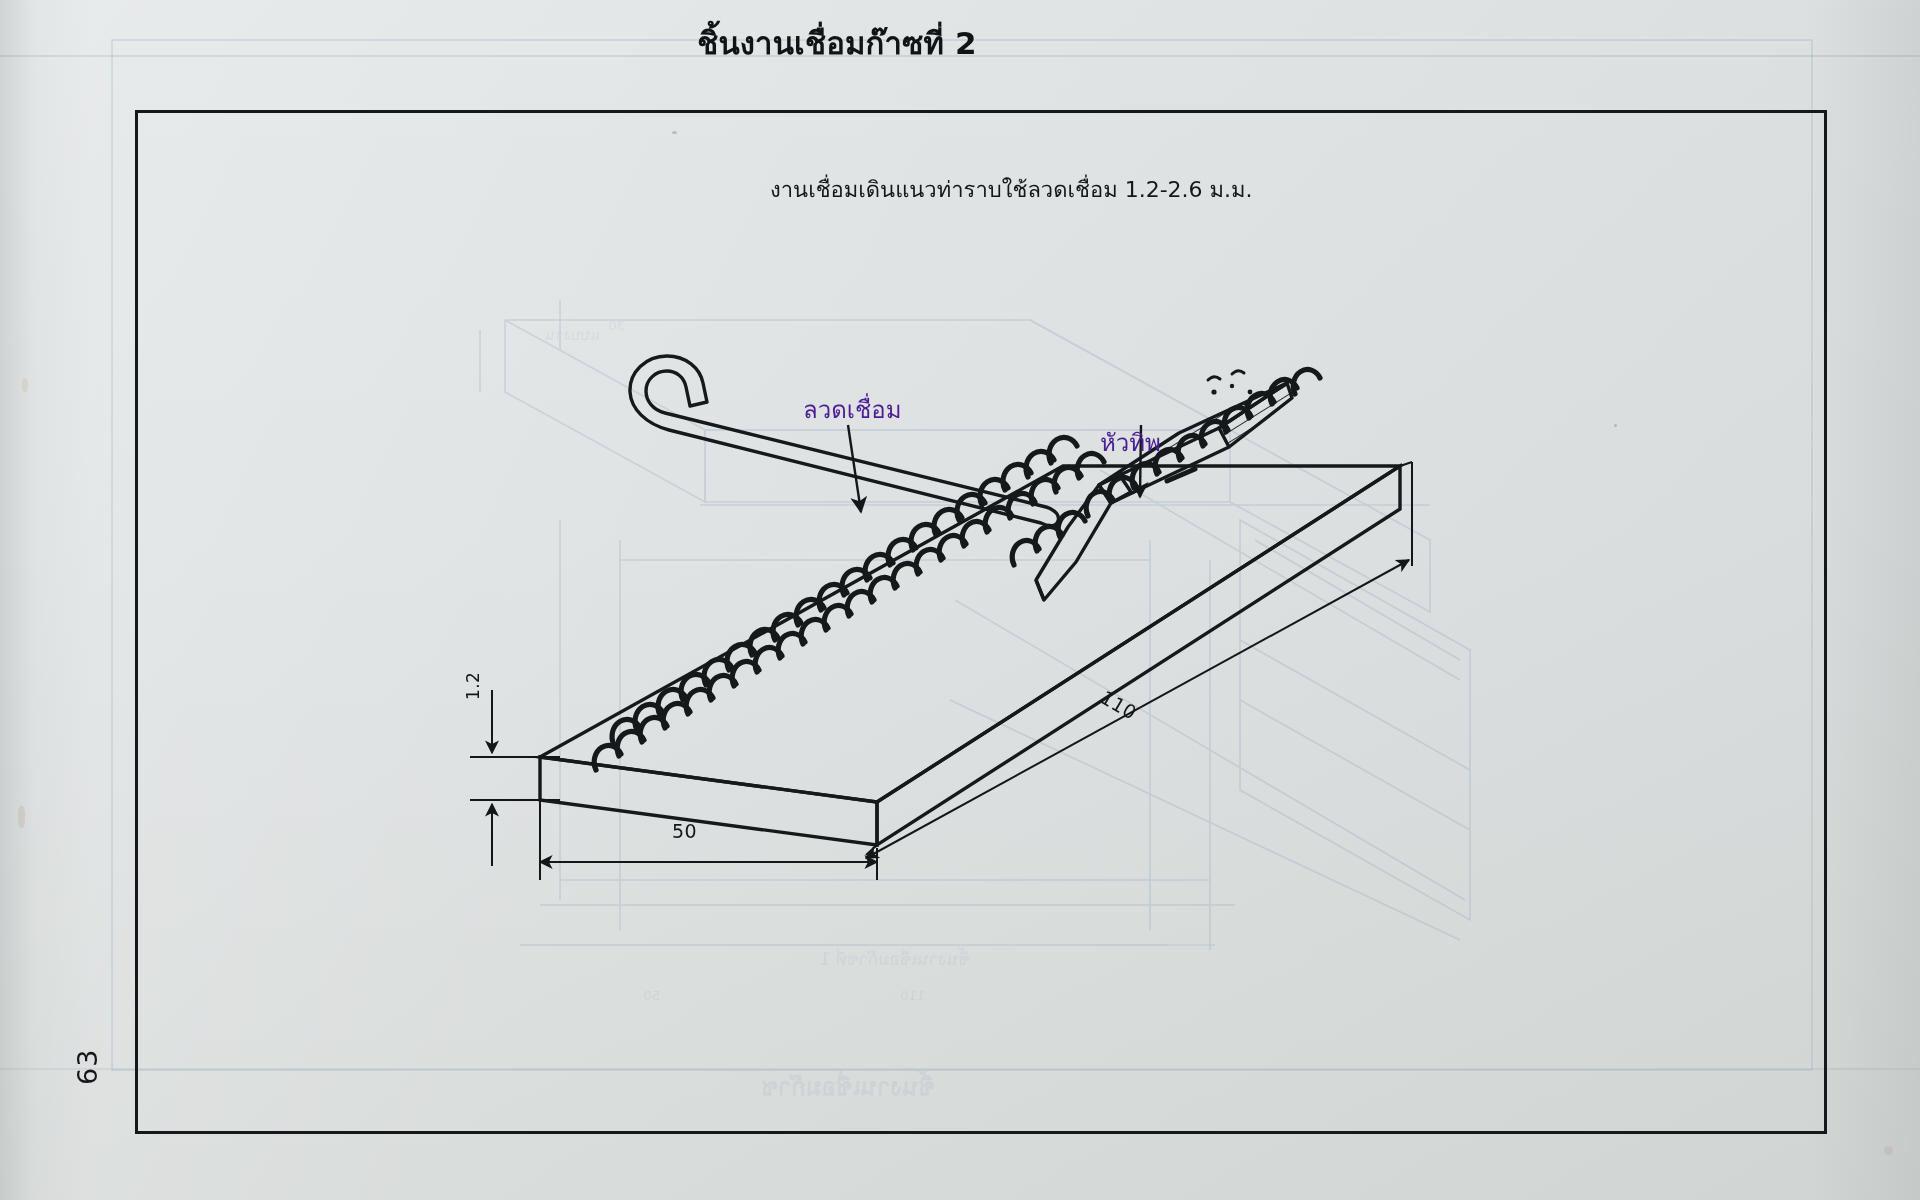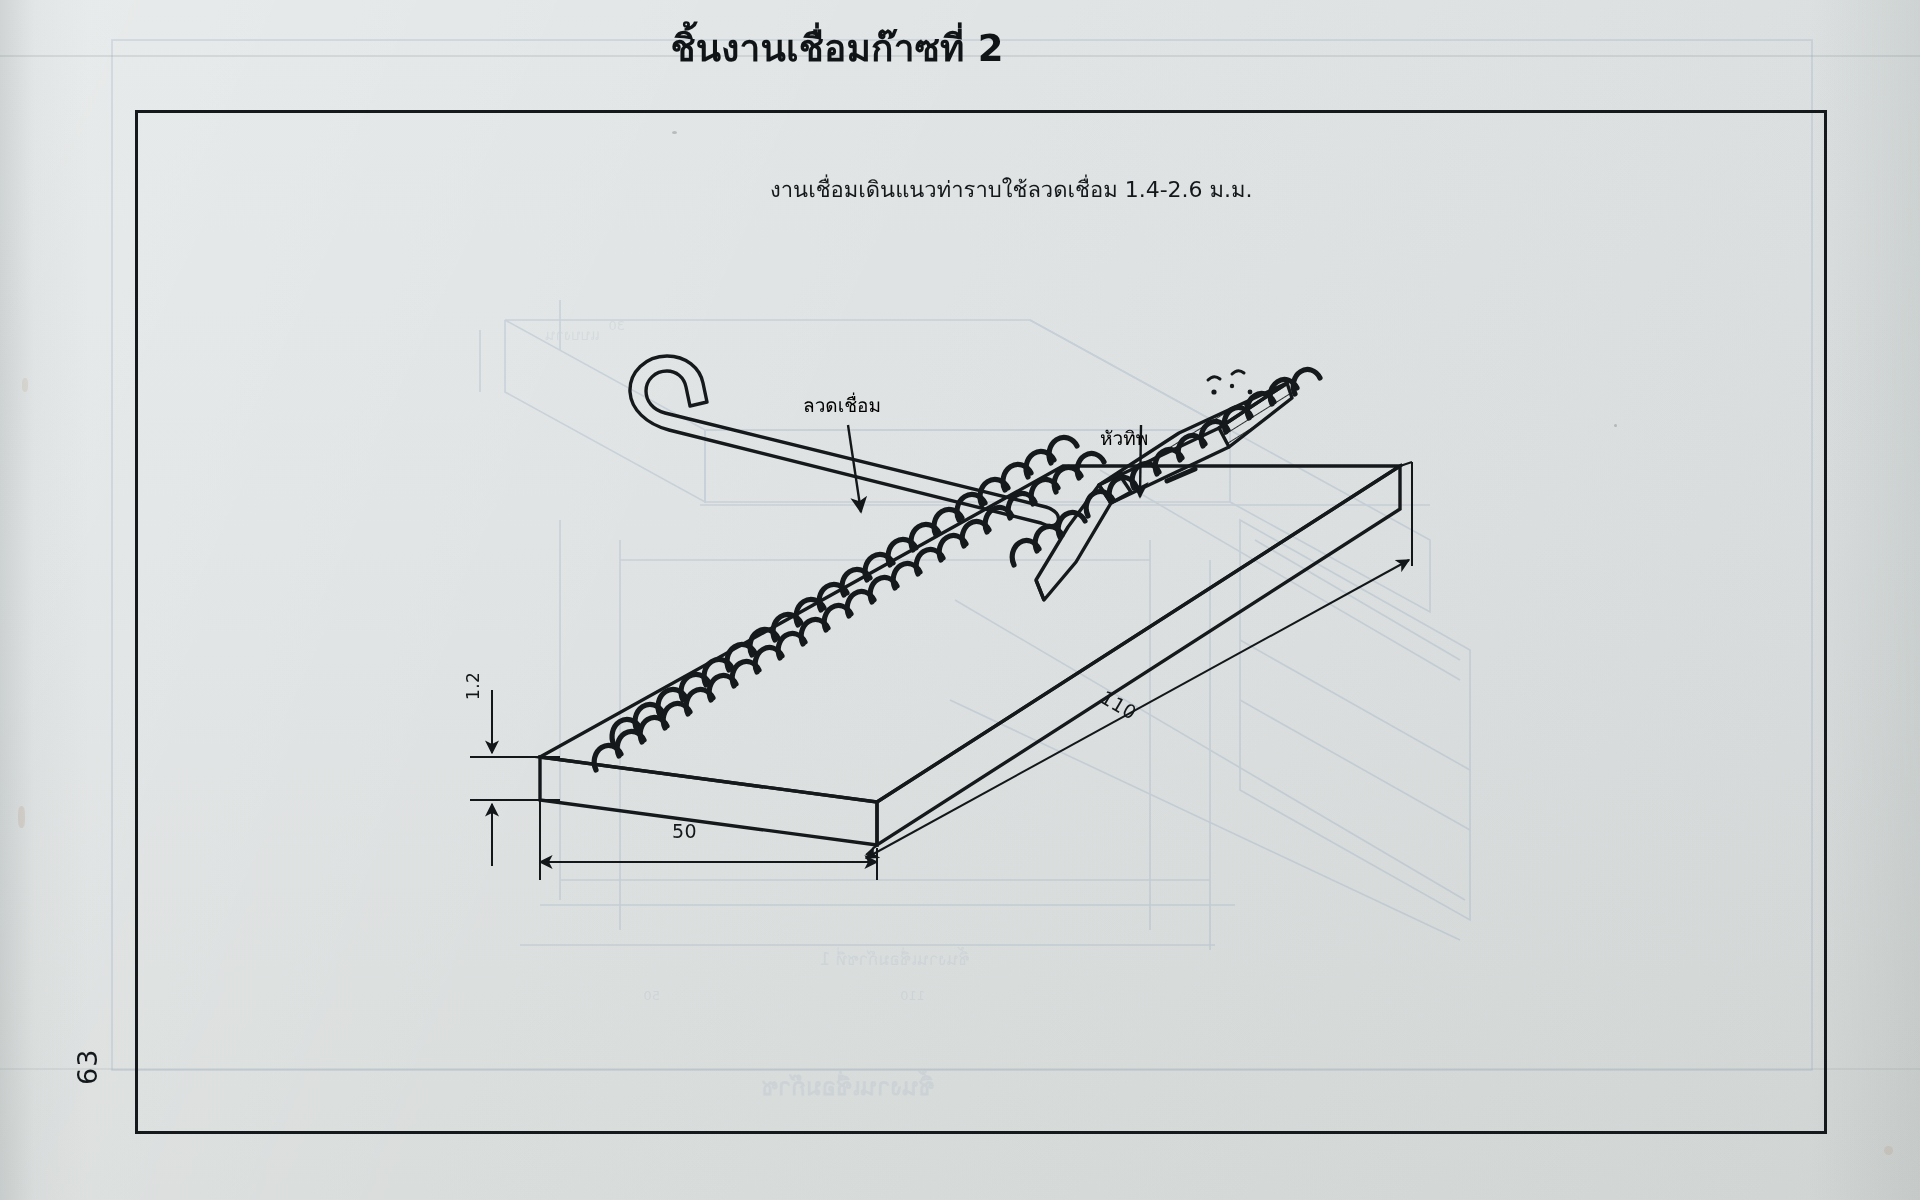--- a/index.html
+++ b/index.html
@@ -36,31 +36,31 @@
   }
   
   #frame{
     position:absolute;left:135px;top:110px;width:1686px;height:1018px;
     border:3px solid #16191c;
     background:transparent;
   }
   
   #title{
     position:absolute;left:0;top:18px;width:1674px;text-align:center;
-    font-size:37px;font-weight:bold;color:#111417;
+    font-size:31px;font-weight:bold;color:#111417;
     letter-spacing:0.2px;
   }
   
   #subtitle{
     position:absolute;left:770px;top:172px;width:700px;
     font-size:22px;color:#15181b;white-space:nowrap;
   }
   
   .calloutLabel{
-    position:absolute;font-size:19px;color:#000000;white-space:nowrap;
+    position:absolute;font-size:24px;color:#4c1d95;white-space:nowrap;
   }
   #lbl-rod{left:803px;top:390px;}
   #lbl-tip{left:1100px;top:390px;margin-top:33px;}
   
   .dimTxt{position:absolute;font-size:19px;color:#14171a;letter-spacing:.4px;}
   #dim-50{left:672px;top:820px;}
   #dim-110{left:1108px;top:686px;transform:rotate(30deg);transform-origin:left top;}
   #dim-12{left:463px;top:700px;transform:rotate(-90deg);transform-origin:left top;font-size:17px;}
   
   #pageno{
@@ -111,21 +111,21 @@
     <text x="605" y="330" font-size="13" transform="scale(-1,1) translate(-1230,0)">30</text>
     <text x="640" y="1000" font-size="13" transform="scale(-1,1) translate(-1300,0)">50</text>
     <text x="905" y="1000" font-size="13" transform="scale(-1,1) translate(-1830,0)">110</text>
   </g>
 </svg>
 
 <div id="title">ชิ้นงานเชื่อมก๊าซที่ 2</div>
 
 <div id="frame"></div>
 
-<div id="subtitle">งานเชื่อมเดินแนวท่าราบใช้ลวดเชื่อม 1.4-2.6 ม.ม.</div>
+<div id="subtitle">งานเชื่อมเดินแนวท่าราบใช้ลวดเชื่อม 1.2-2.6 ม.ม.</div>
 
 <svg id="art" width="1920" height="1200" viewBox="0 0 1920 1200" style="position:absolute;left:0;top:0;">
   <defs>
     <marker id="arrowS" viewBox="0 0 10 10" refX="9" refY="5" markerWidth="7" markerHeight="7" orient="auto-start-reverse">
       <path d="M0 0 L10 5 L0 10 L2.6 5 Z" fill="#14171a"></path>
     </marker>
     <marker id="arrowE" viewBox="0 0 10 10" refX="9" refY="5" markerWidth="7" markerHeight="7" orient="auto">
       <path d="M0 0 L10 5 L0 10 L2.6 5 Z" fill="#14171a"></path>
     </marker>
     <pattern id="hatch" width="9" height="9" patternTransform="rotate(58)" patternUnits="userSpaceOnUse">

